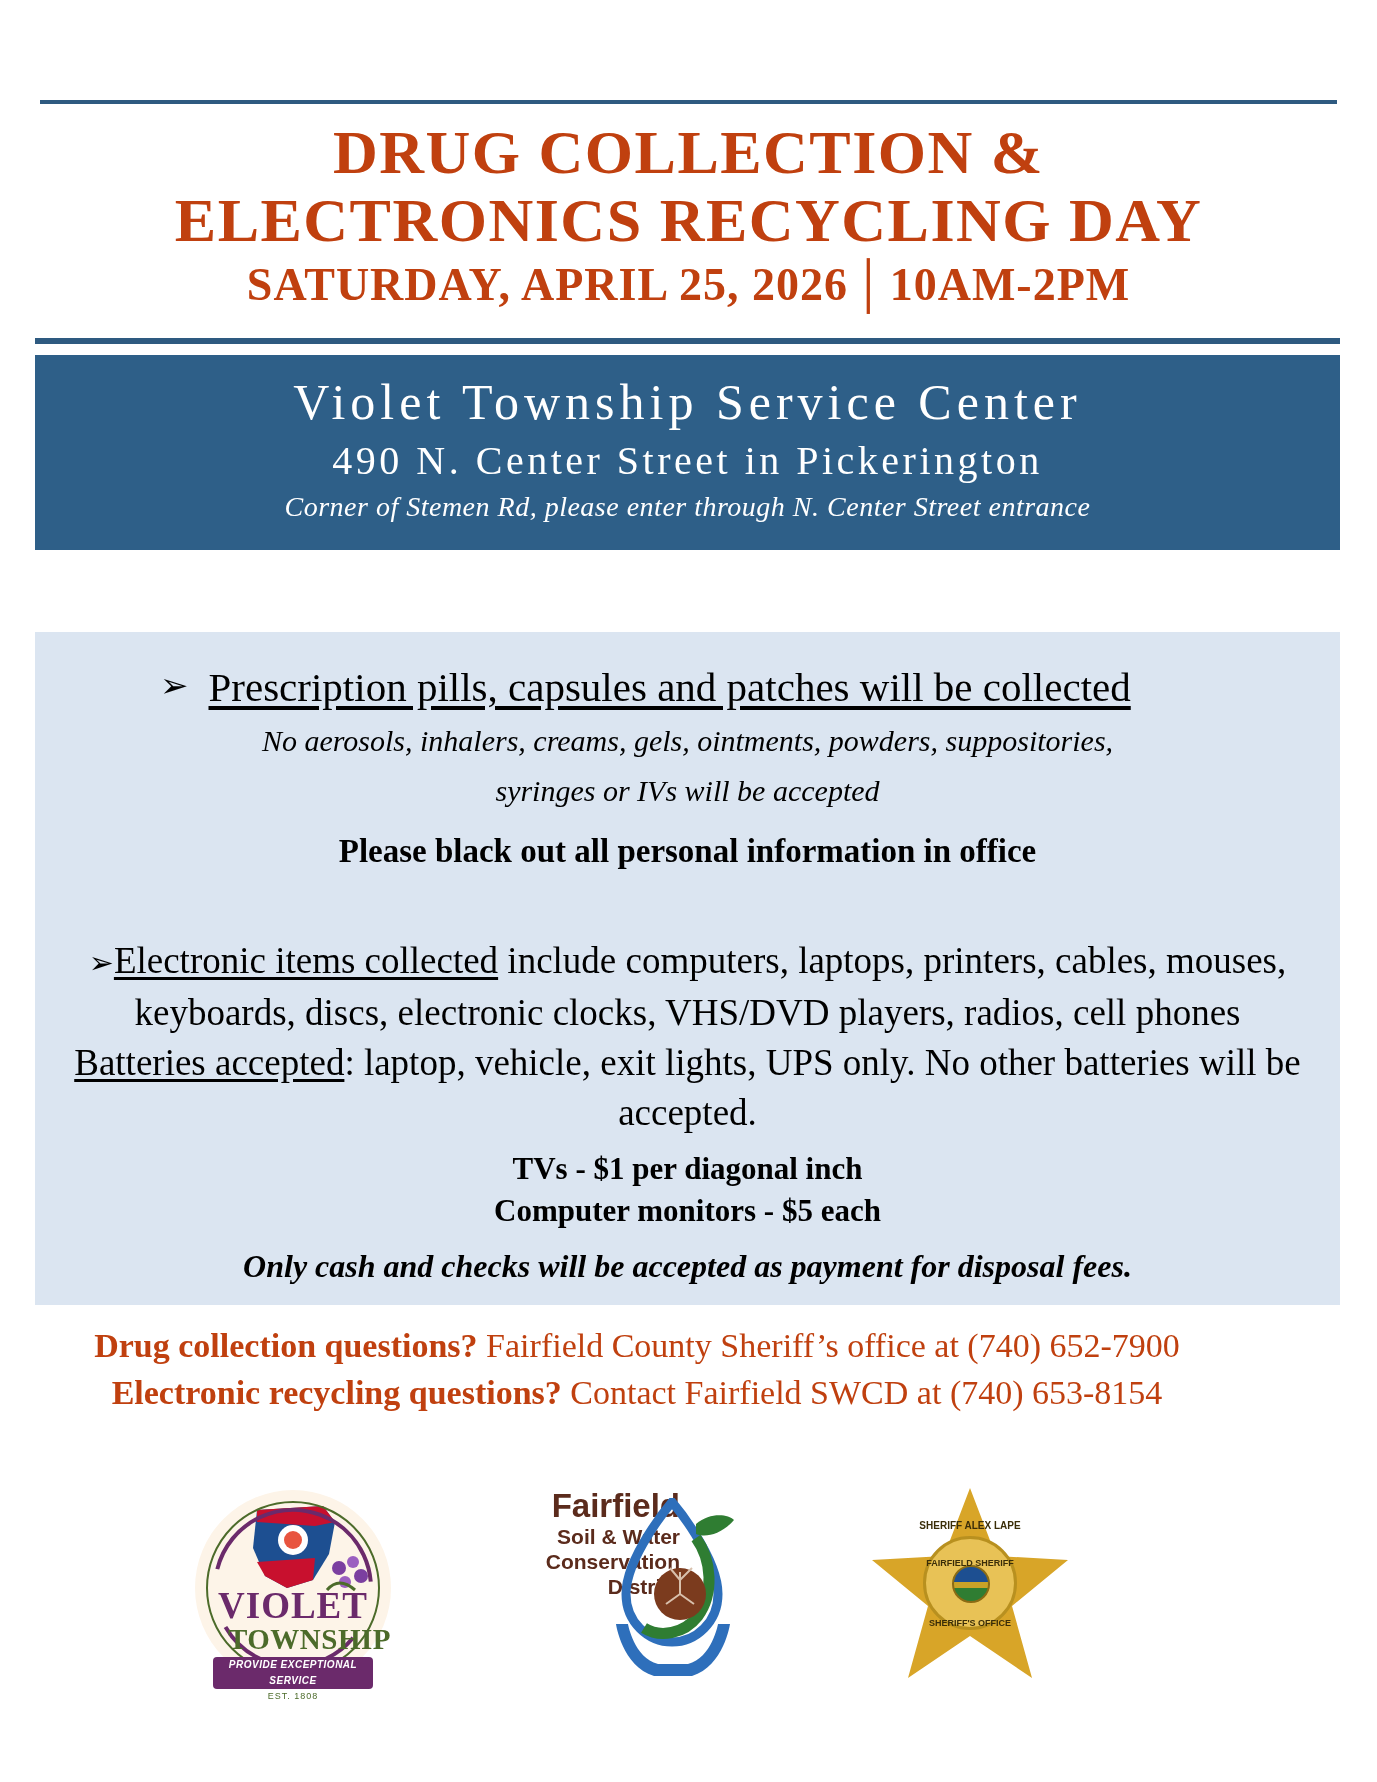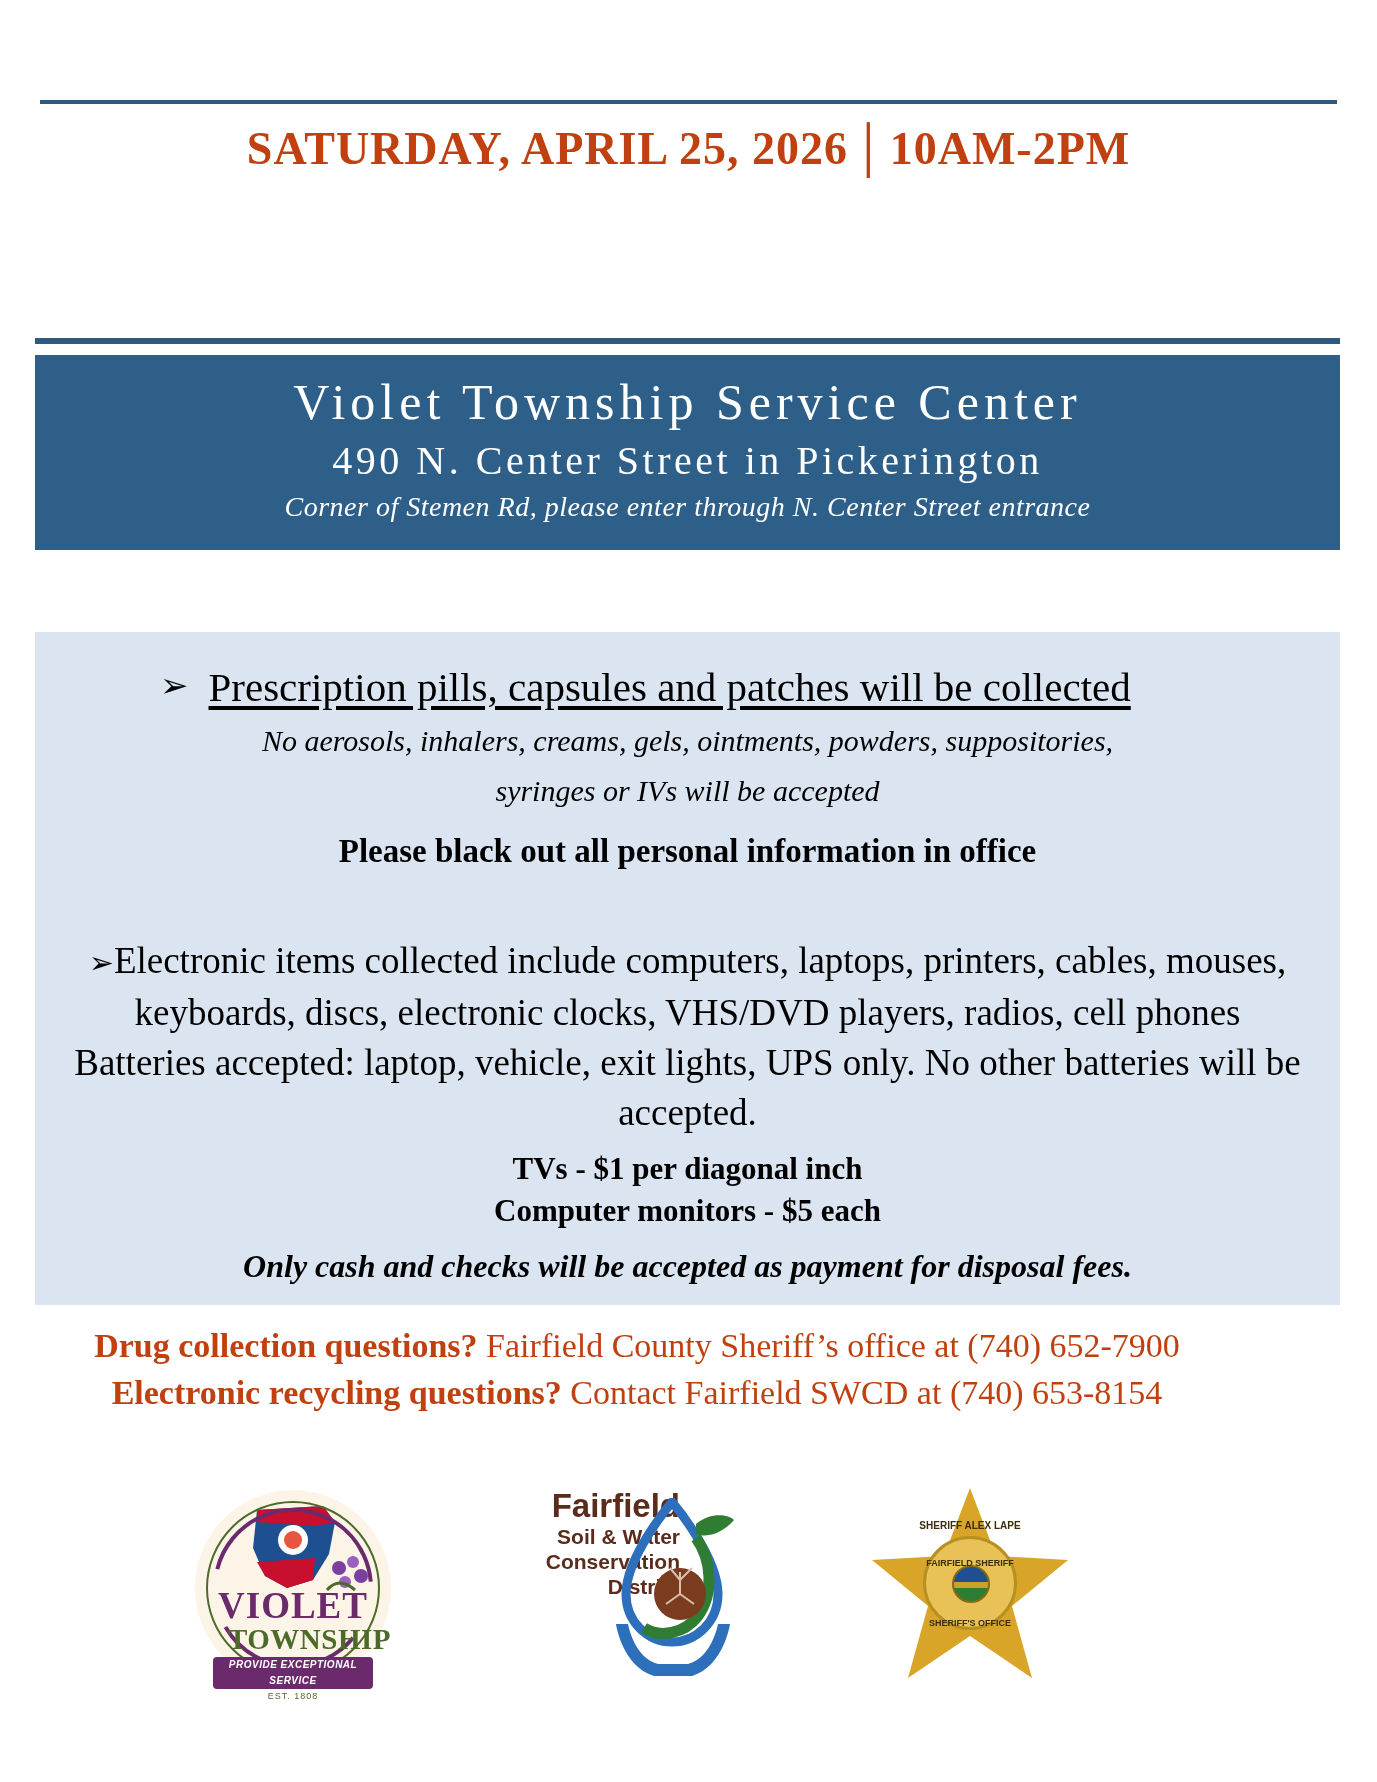--- a/index.html
+++ b/index.html
@@ -151,20 +151,21 @@
     margin-top: 62px;
     text-align: center;
     font-size: 37px;
     line-height: 50px;
   }
   .para-block .arrow {
     font-family: "DejaVu Sans", sans-serif;
     font-size: 30px;
   }
   .u {
+    text-decoration: underline;
     text-underline-offset: 4px;
   }
   .price-line {
     font-weight: bold;
     font-size: 31px;
     line-height: 42px;
     text-align: center;
   }
   .price-line.first { margin-top: 10px; }
   .cash-line {
@@ -312,20 +313,22 @@
   .badge-bot { top: 138px; font-size: 9px; }
 </style>
 </head>
 <body>
 
 <div class="page">
 
   <div class="rule-top"></div>
 
   <div class="title-block">
+    <div class="title-line">DRUG COLLECTION &amp;</div>
+    <div class="title-line">ELECTRONICS RECYCLING DAY</div>
     <div class="subtitle-line"><span>SATURDAY, APRIL 25, 2026</span><span class="divider">│</span><span>10AM-2PM</span></div>
   </div>
 
   <div class="rule-mid"></div>
 
   <div class="banner">
     <div class="banner-venue">Violet Township Service Center</div>
     <div class="banner-address">490 N. Center Street in Pickerington</div>
     <div class="banner-note">Corner of Stemen Rd, please enter through N. Center Street entrance</div>
   </div>

